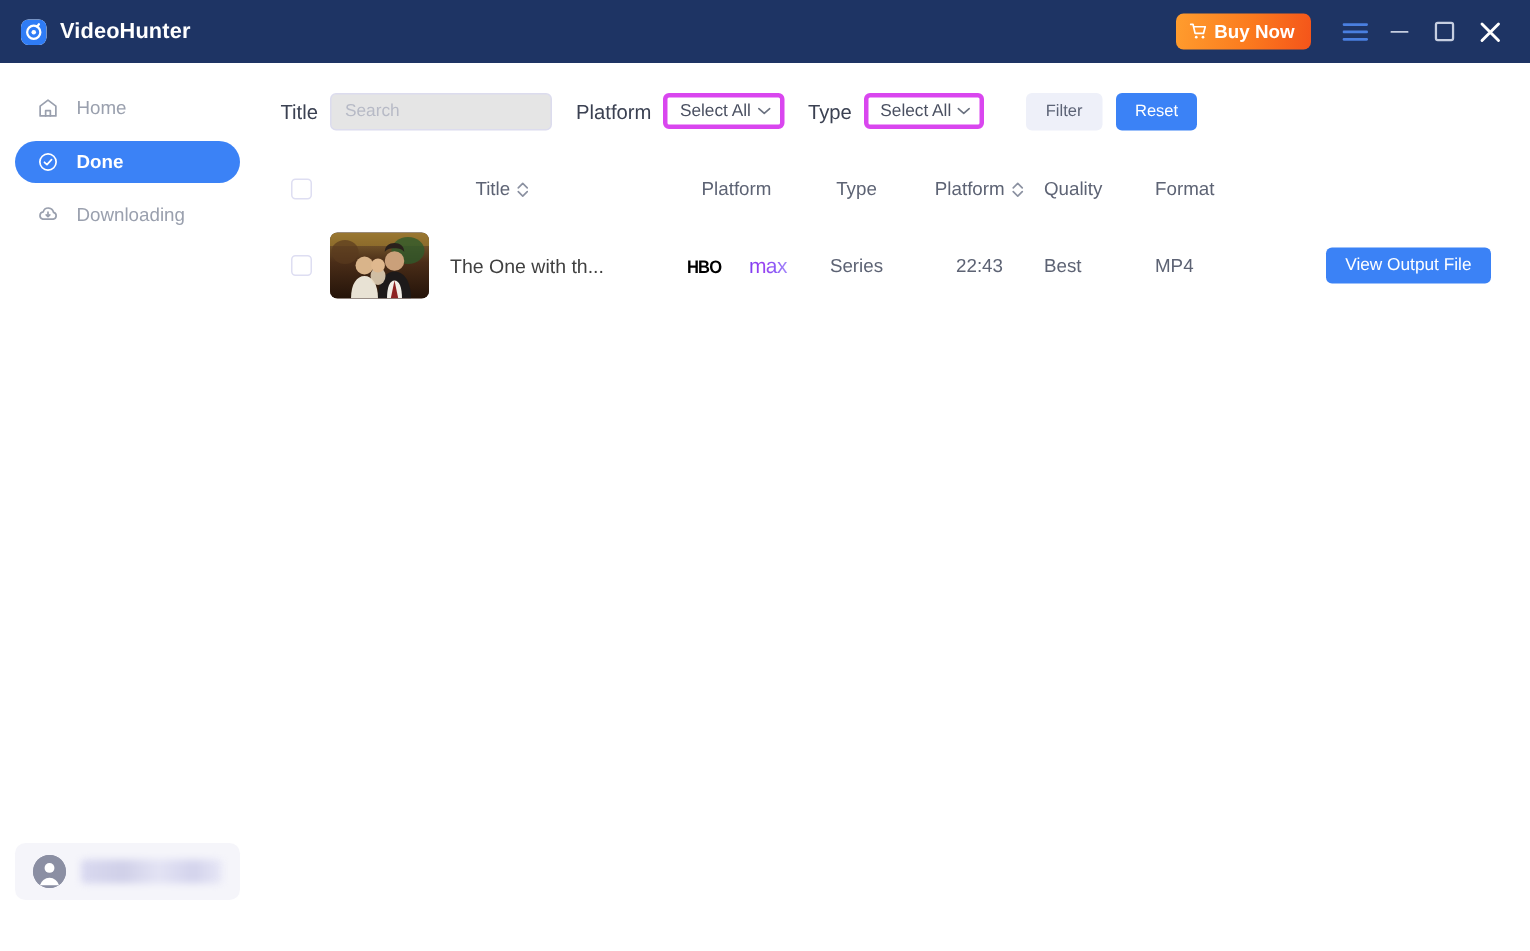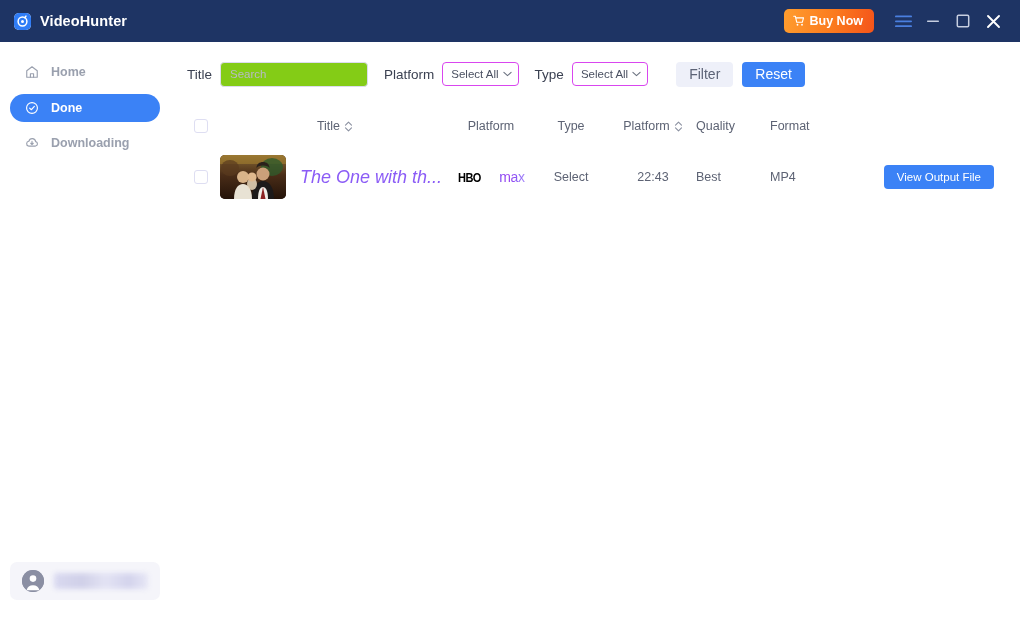--- a/index.html
+++ b/index.html
@@ -126,21 +126,21 @@
     align-items: center;
     justify-content: center;
     flex: 0 0 15px;
   }
   .nav-item svg { display: block; }
   .nav-item.active {
     background: #3b82f6;
     color: #ffffff;
     font-weight: bold;
   }
-  .nav-item.spaced { margin-bottom: 8px; font-weight: bold; }
+  .nav-item.spaced { margin-bottom: 8px; }
 
   .user-box {
     margin: auto 10px 34px 10px;
     height: 38px;
     border-radius: 7px;
     background: #f5f5fa;
     display: flex;
     align-items: center;
     gap: 10px;
     padding: 0 12px;
@@ -192,49 +192,49 @@
   .search-input {
     width: 148px;
     height: 25px;
     border: 1px solid #dcdcee;
     border-radius: 4px;
     padding: 0 9px;
     font-size: 11.5px;
     color: #3b4152;
     font-family: "Liberation Sans", sans-serif;
     outline: none;
-    background: #84cc16;
+    background: #e5e5e5;
   }
   .search-input::placeholder { color: #b7bac6; }
 
   .select-box {
     height: 24px;
     min-width: 63px;
-    border: 1px solid #d946ef;
+    border: 3px solid #d946ef;
     border-radius: 4px;
     background: #ffffff;
     display: flex;
     align-items: center;
     justify-content: space-between;
     gap: 4px;
     padding: 0 6px 0 8px;
     font-size: 11.5px;
     color: #4a5061;
     cursor: pointer;
     white-space: nowrap;
   }
   .select-box svg { display: block; flex: 0 0 auto; }
 
   .gap-l { margin-left: 16px; }
 
   .btn {
     height: 25px;
     border-radius: 4px;
     border: none;
-    font-size: 14px;
+    font-size: 11px;
     padding: 0 13px;
     cursor: pointer;
     font-family: "Liberation Sans", sans-serif;
     white-space: nowrap;
   }
   .btn-filter {
     background: #eef0f9;
     color: #5c6376;
     margin-left: 28px;
   }
@@ -291,26 +291,25 @@
     height: 44px;
     border-radius: 5px;
     flex: 0 0 66px;
     overflow: hidden;
     background: #3a2419;
     position: relative;
   }
   .thumb svg { display: block; width: 100%; height: 100%; }
 
   .title-text {
-    font-size: 18px;
-    color: #8b5cf6;
+    font-size: 13px;
+    color: #404040;
     white-space: nowrap;
     overflow: hidden;
     text-overflow: ellipsis;
-    font-style: italic;
   }
 
   .cell-text {
     font-size: 12.5px;
     color: #5d6374;
     white-space: nowrap;
   }
 
   
   .hbomax {
@@ -568,21 +567,21 @@
           </div>
 
           <div class="c-plat">
             <span class="hbomax">
               <span class="hbo-part">HBO</span>
               <span class="max-part">max</span>
             </span>
           </div>
 
           <div class="c-type">
-            <span class="cell-text">Select</span>
+            <span class="cell-text">Series</span>
           </div>
 
           <div class="c-dur">
             <span class="cell-text">22:43</span>
           </div>
 
           <div class="c-qual">
             <span class="cell-text">Best</span>
           </div>
 

